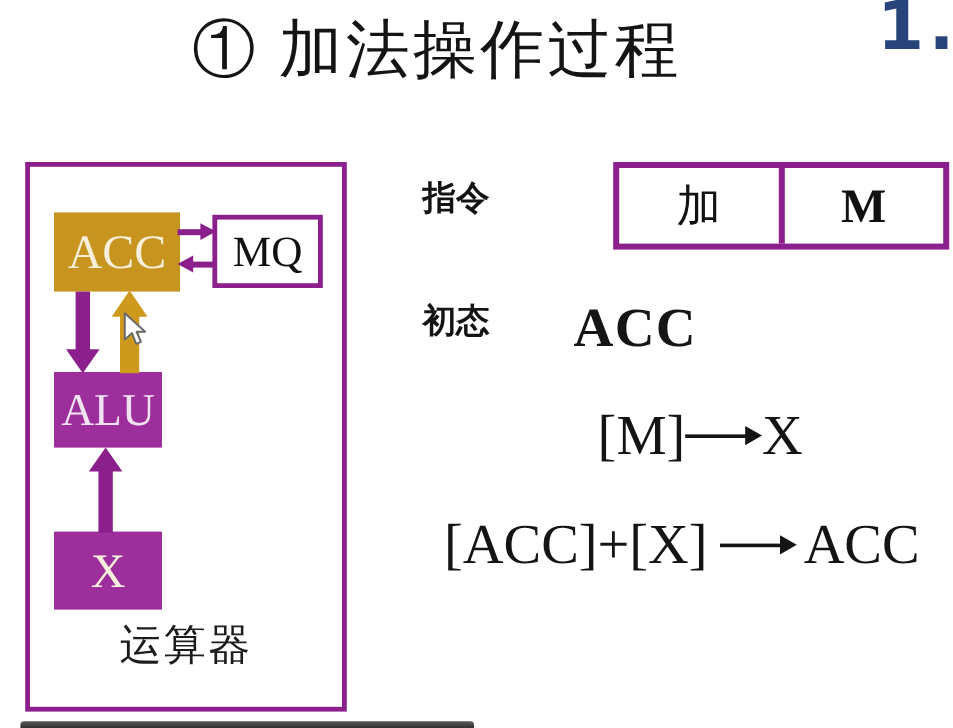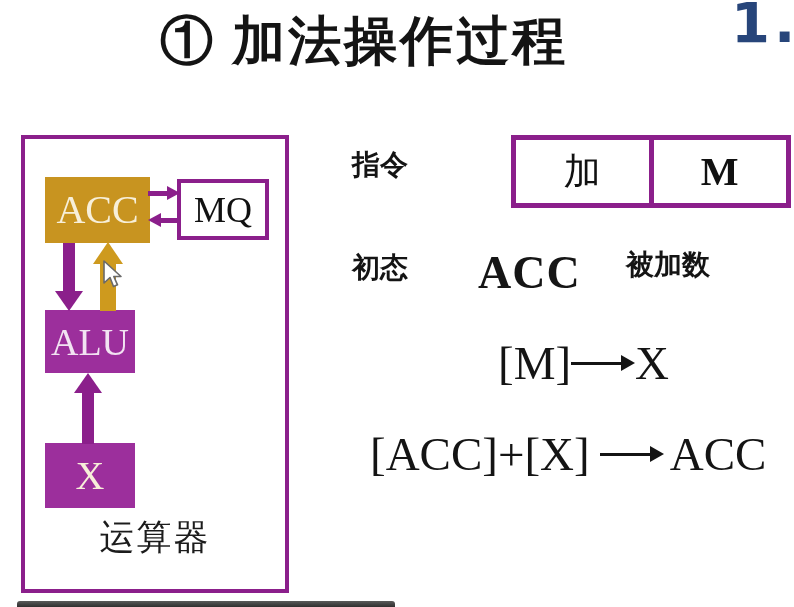--- a/index.html
+++ b/index.html
@@ -18,21 +18,21 @@
     background: #ffffff;
     overflow: hidden;
     font-family: "Liberation Serif", "DejaVu Serif", serif;
     color: var(--ink);
   }
   .abs { position: absolute; }
 
   
   .title {
     left: 160px; top: 6px;
-    font-size: 53px; font-weight: bold;
+    font-size: 53px; font-weight: normal;
     letter-spacing: 3px; color: #141414;
     white-space: nowrap;
   }
   
   .corner {
     left: 731px; top: -10px;
     font-family: "DejaVu Sans", "Liberation Sans", sans-serif;
     font-size: 56px; font-weight: bold;
     color: var(--navy);
     white-space: nowrap;
@@ -183,21 +183,20 @@
   </svg>
 
   <div class="abs lbl instr-label">指令</div>
   <div class="abs instr-table">
     <div class="instr-cell op">加</div>
     <div class="instr-cell addr">M</div>
   </div>
 
   <div class="abs lbl init-label">初态</div>
   <div class="abs init-acc">ACC</div>
-  <div class="abs lbl init-addend">被加数</div>
 
   <div class="abs formula formula-1">
     <span>[M]</span>
     <span class="f-arrow">
       <span class="f-shaft"></span>
       <span class="f-head"></span>
     </span>
     <span>X</span>
   </div>
 

